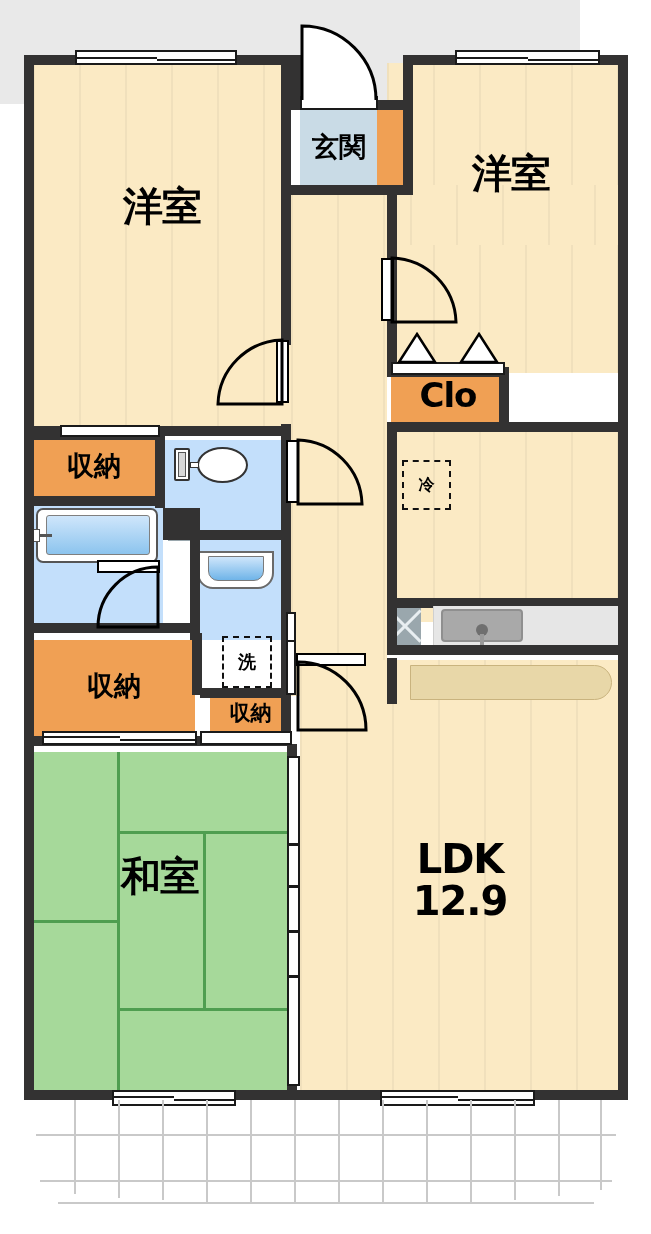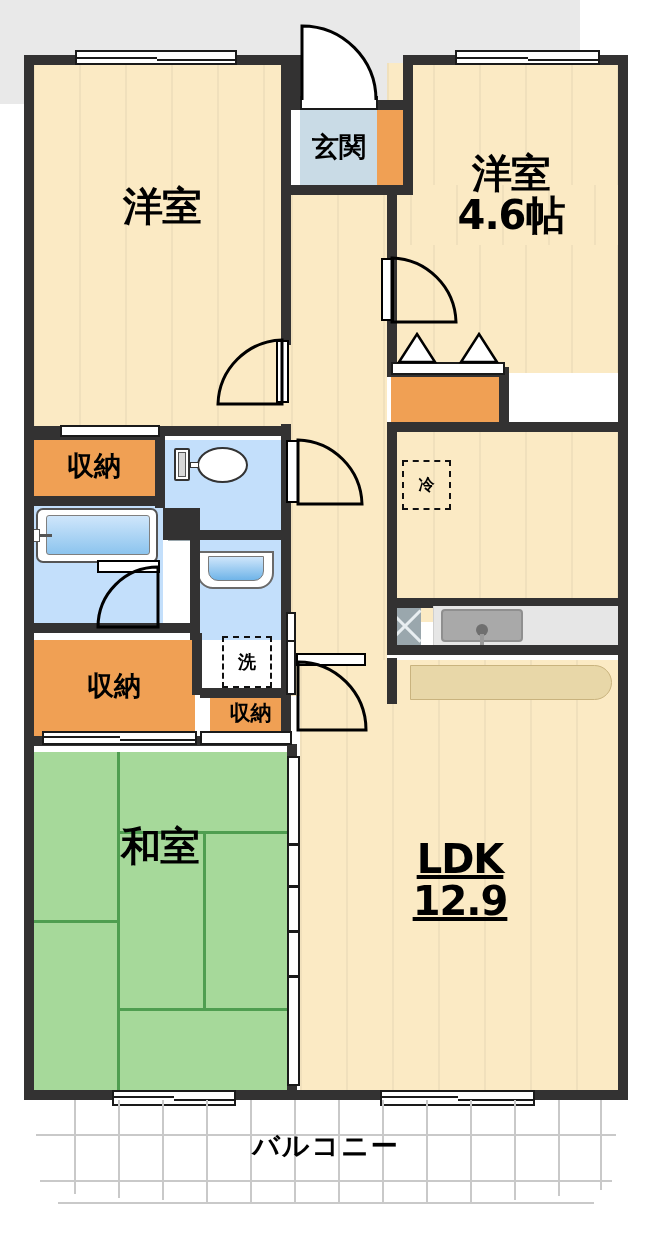--- a/index.html
+++ b/index.html
@@ -247,36 +247,35 @@
   <div class="grid-h" style="left:36px;top:1134px;width:580px;"></div>
   <div class="grid-h" style="left:40px;top:1180px;width:572px;"></div>
   <div class="grid-h" style="left:58px;top:1202px;width:536px;"></div>
 
   <div class="label lbl-big" style="left:33px;top:185px;width:258px;">
     <div>洋室</div>
   </div>
 
   <div class="label lbl-big" style="left:400px;top:152px;width:222px;">
     <div>洋室</div>
-    <div>4.6帖</div>
-  </div>
-
-  <div class="label lbl-big" style="left:33px;top:825px;width:254px;">
+  </div>
+
+  <div class="label lbl-big" style="left:33px;top:855px;width:254px;">
     <div>和室</div>
   </div>
 
-  <div class="label lbl-big" style="left:330px;top:838px;width:260px;text-decoration:underline;">
+  <div class="label lbl-big" style="left:330px;top:838px;width:260px;">
     <div>LDK</div>
     <div>12.9</div>
   </div>
 
   <div class="label lbl-mid" style="left:300px;top:133px;width:78px;">玄関</div>
 
+  <div class="label lbl-big" style="left:391px;top:378px;width:114px;font-size:34px;">Clo</div>
 
   <div class="label lbl-mid" style="left:33px;top:452px;width:122px;">収納</div>
 
   <div class="label lbl-mid" style="left:33px;top:672px;width:162px;">収納</div>
 
   <div class="label lbl-sm" style="left:210px;top:702px;width:81px;">収納</div>
 
-  <div class="label lbl-mid" style="left:36px;top:1132px;width:580px;letter-spacing:2px;">バルコニー</div>
 
 </div>
 
 </body></html>

